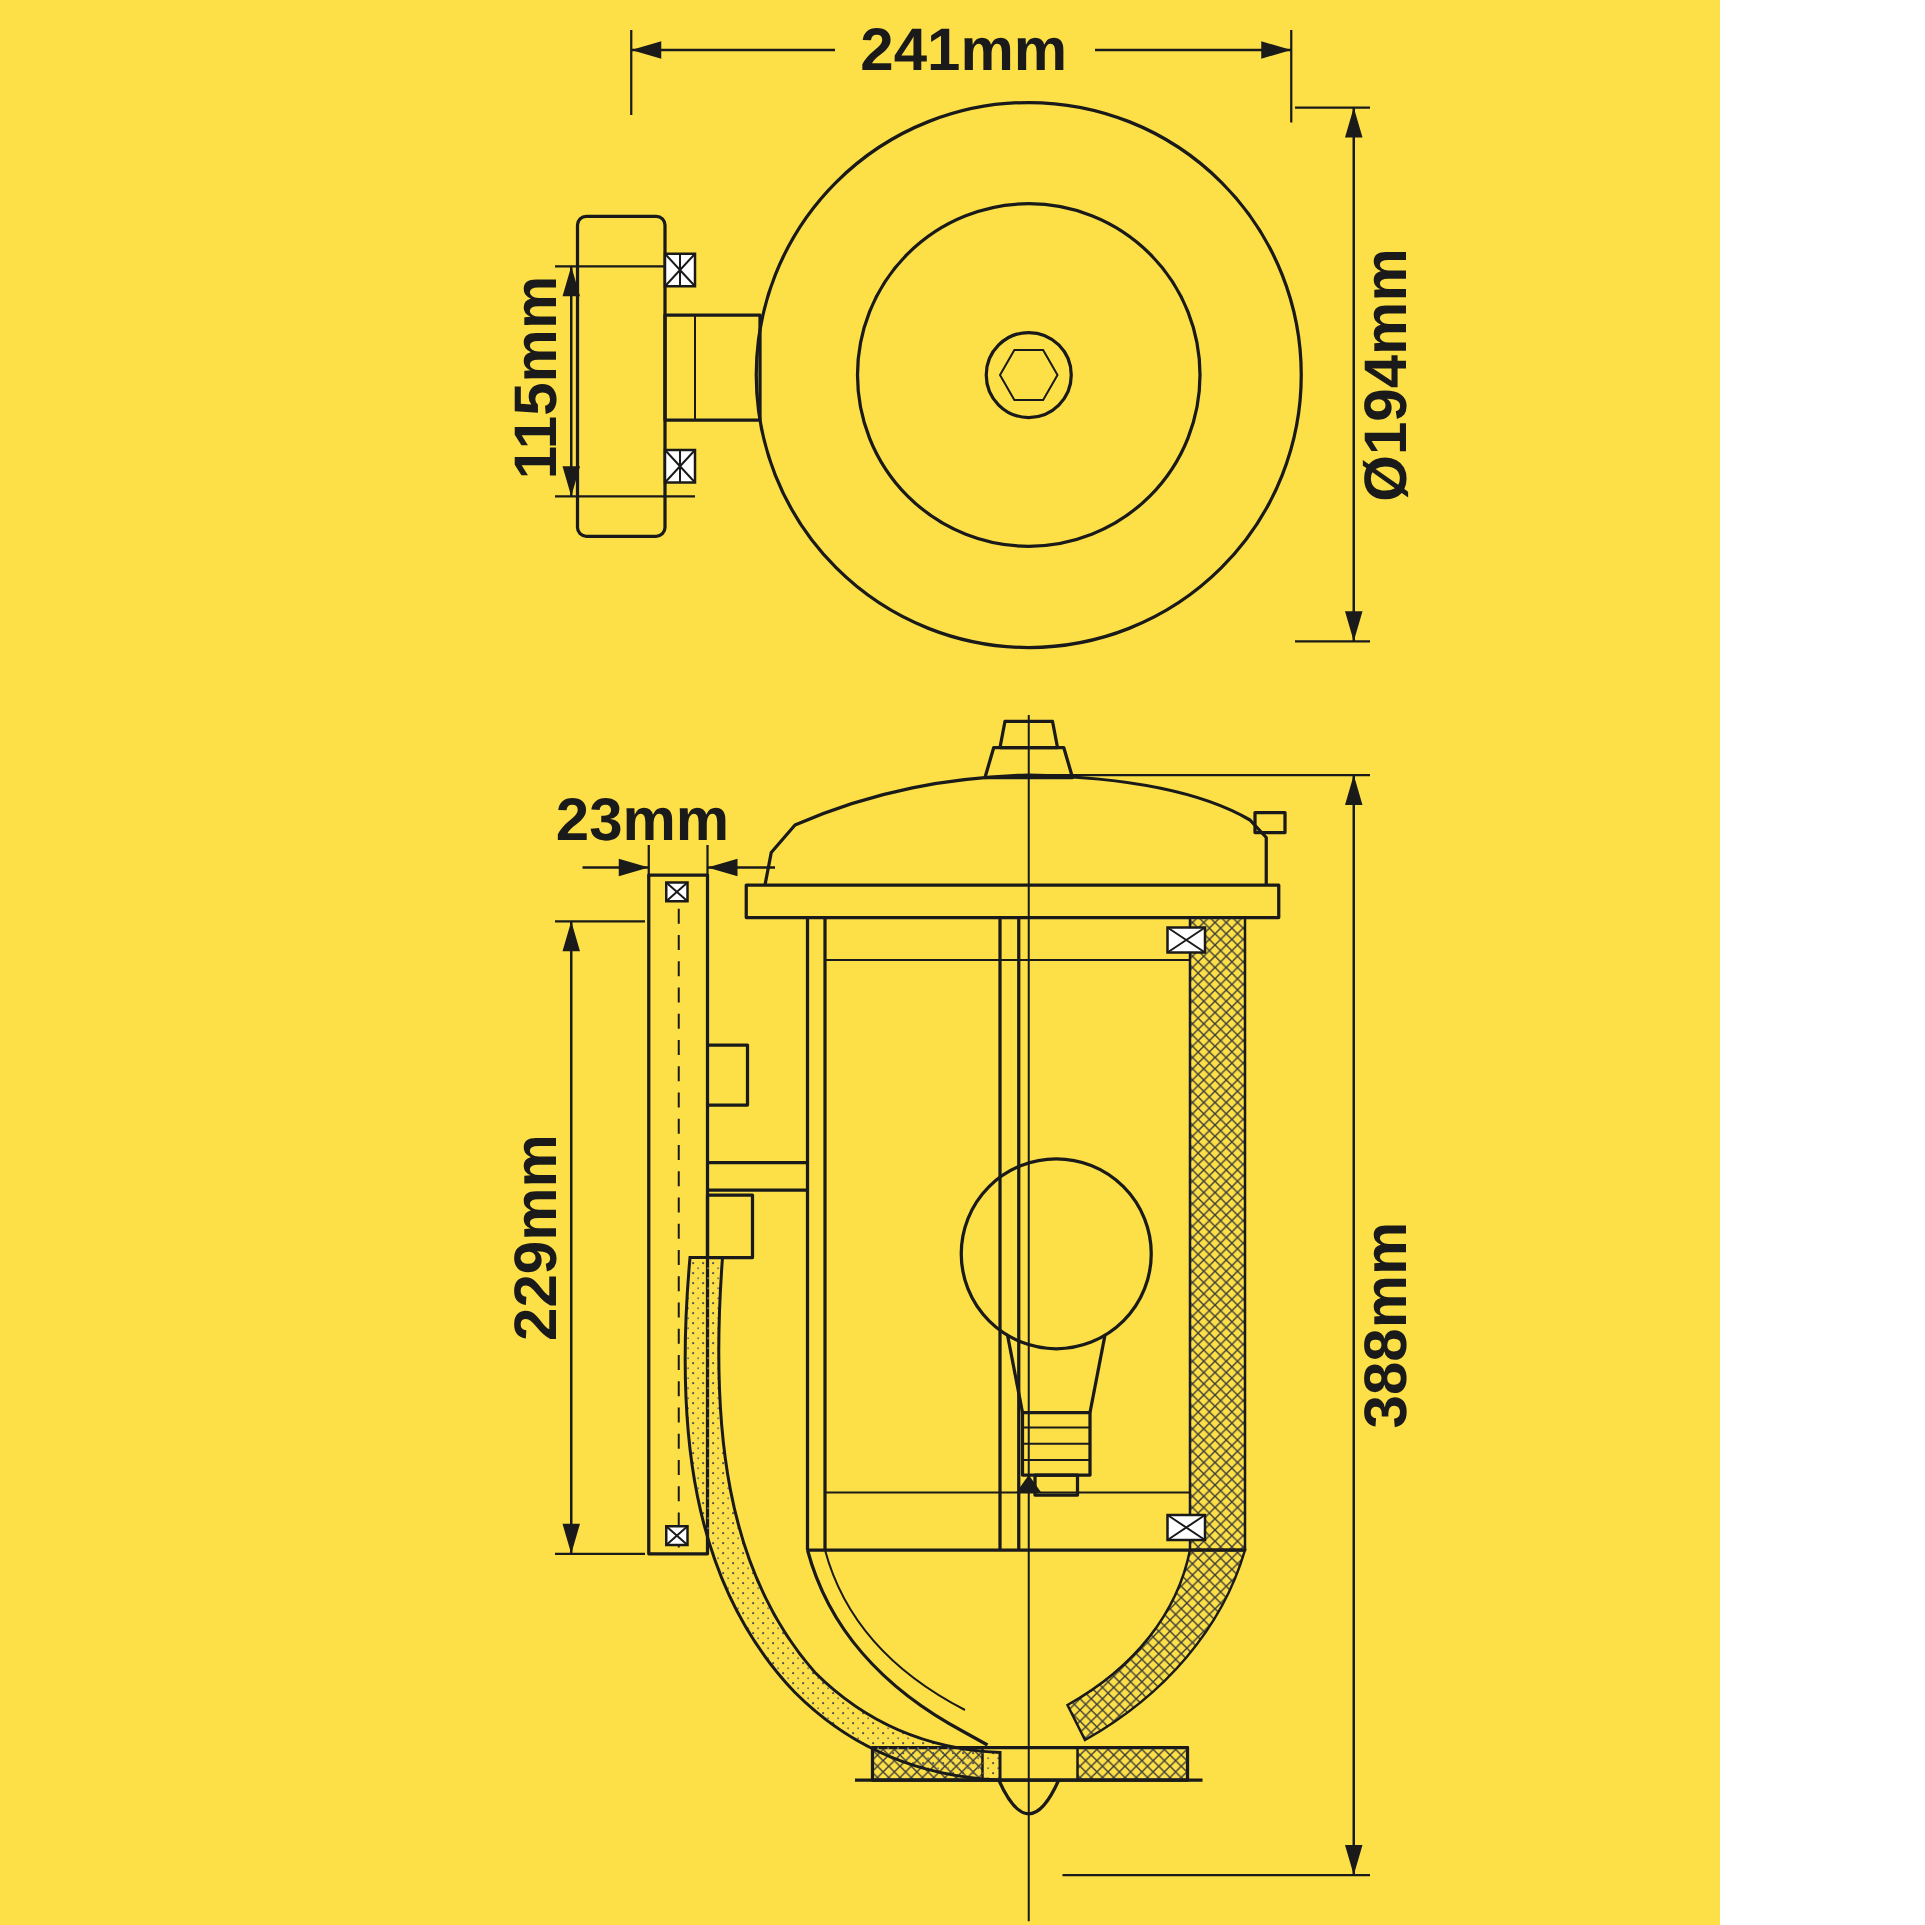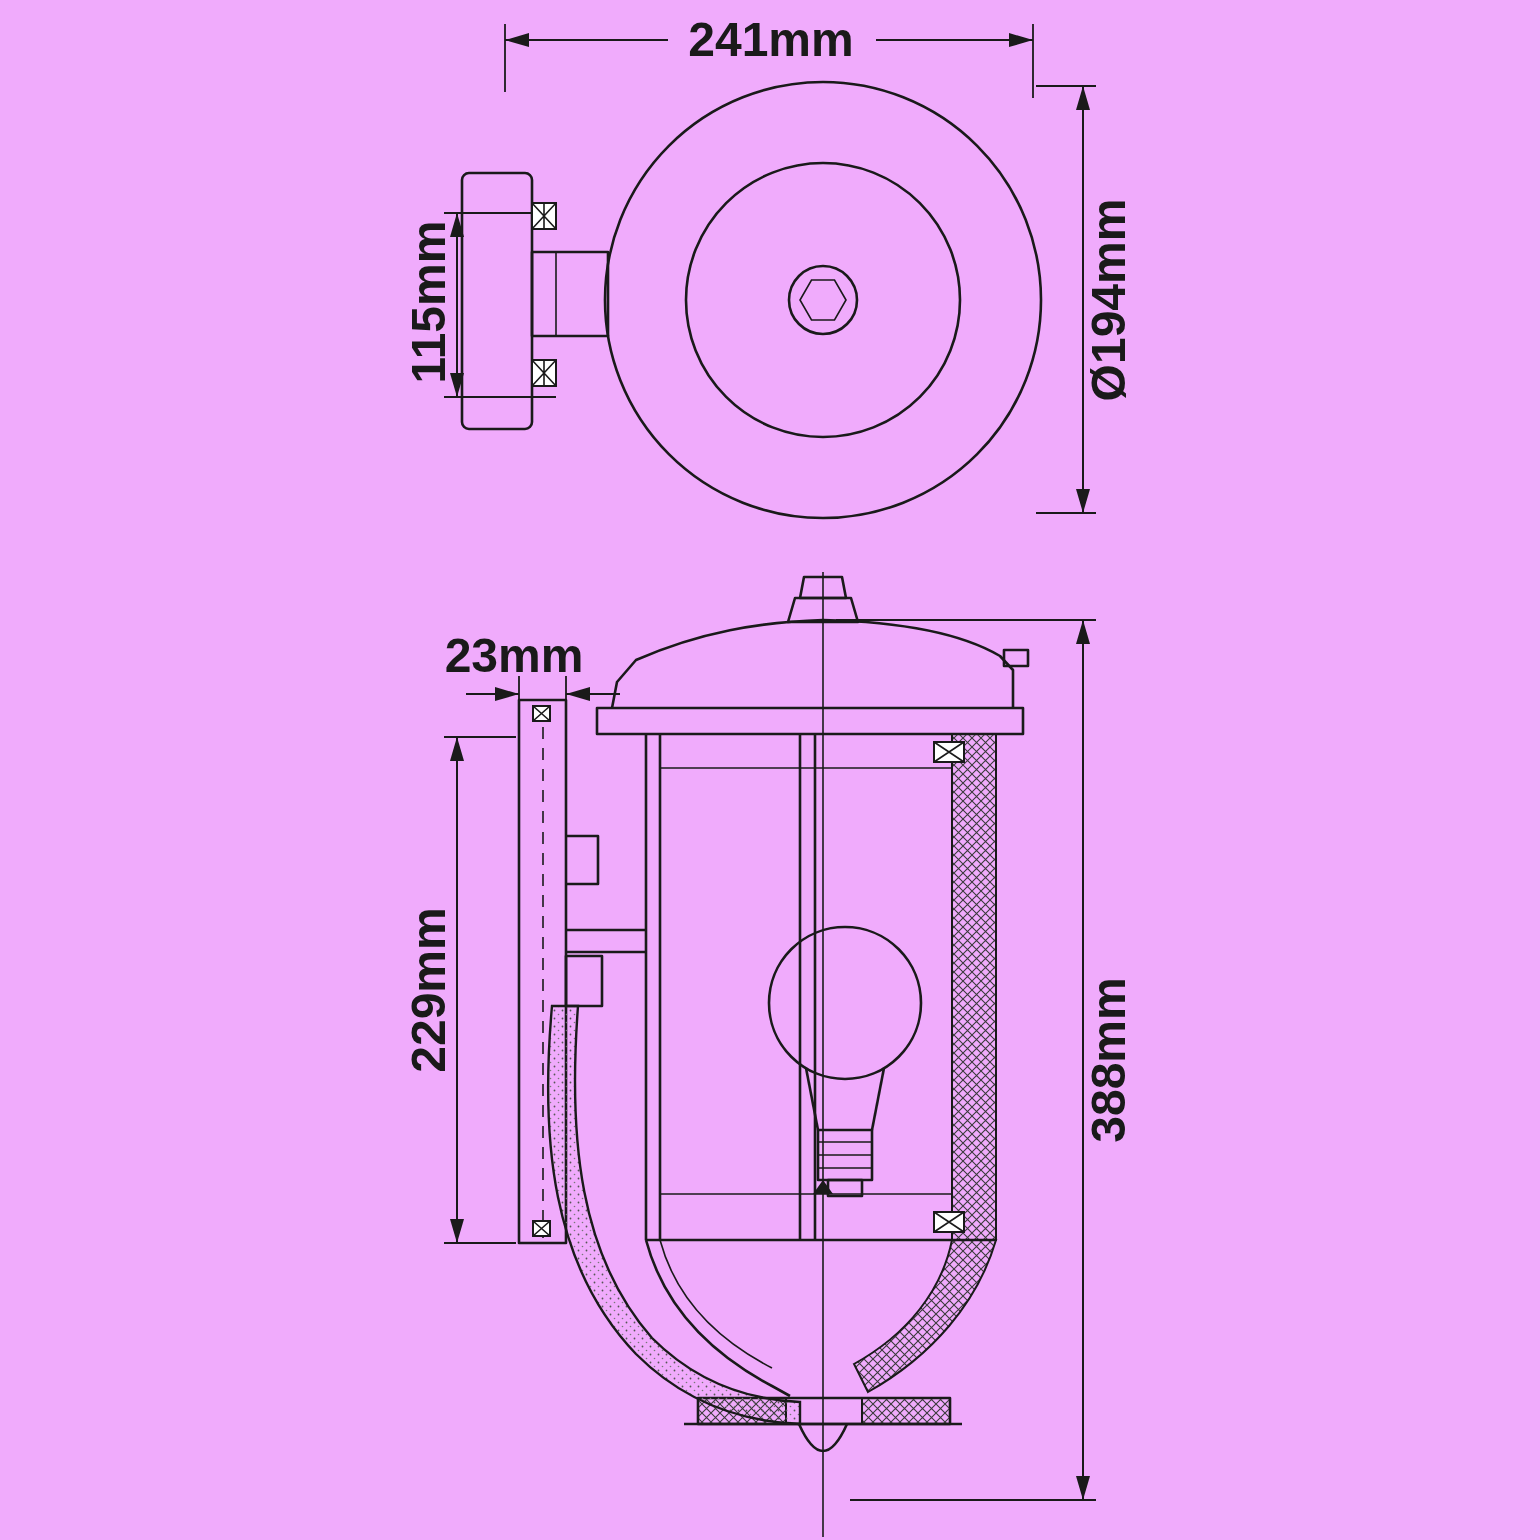--- a/index.html
+++ b/index.html
@@ -1,16 +1,16 @@
 <!DOCTYPE html>
 <html><head>
 <meta charset="utf-8">
 <style>
   html,body{margin:0;padding:0;background:#ffffff;}
-  .canvas{width:1540px;height:1540px;background:#f0abfc;position:relative;overflow:hidden;}
+  .canvas{width:1376px;height:1540px;background:#fde047;position:relative;overflow:hidden;}
   svg{display:block;}
   .ln{fill:none;stroke:#1a1a1a;stroke-width:2.6;stroke-linejoin:round;}
   .thin{fill:none;stroke:#1a1a1a;stroke-width:1.6;}
   .dim{fill:none;stroke:#1a1a1a;stroke-width:2;}
   .ext{fill:none;stroke:#1a1a1a;stroke-width:1.8;}
   .arrow{fill:#1a1a1a;stroke:none;}
   .dash{stroke-dasharray:12 9;}
   .hatchfill{fill:url(#hatch);stroke:#1a1a1a;stroke-width:2;}
   .dotfill{fill:url(#dots);stroke:#1a1a1a;stroke-width:2.4;}
   .whitebox{fill:#ffffff;stroke:#1a1a1a;stroke-width:2;}

